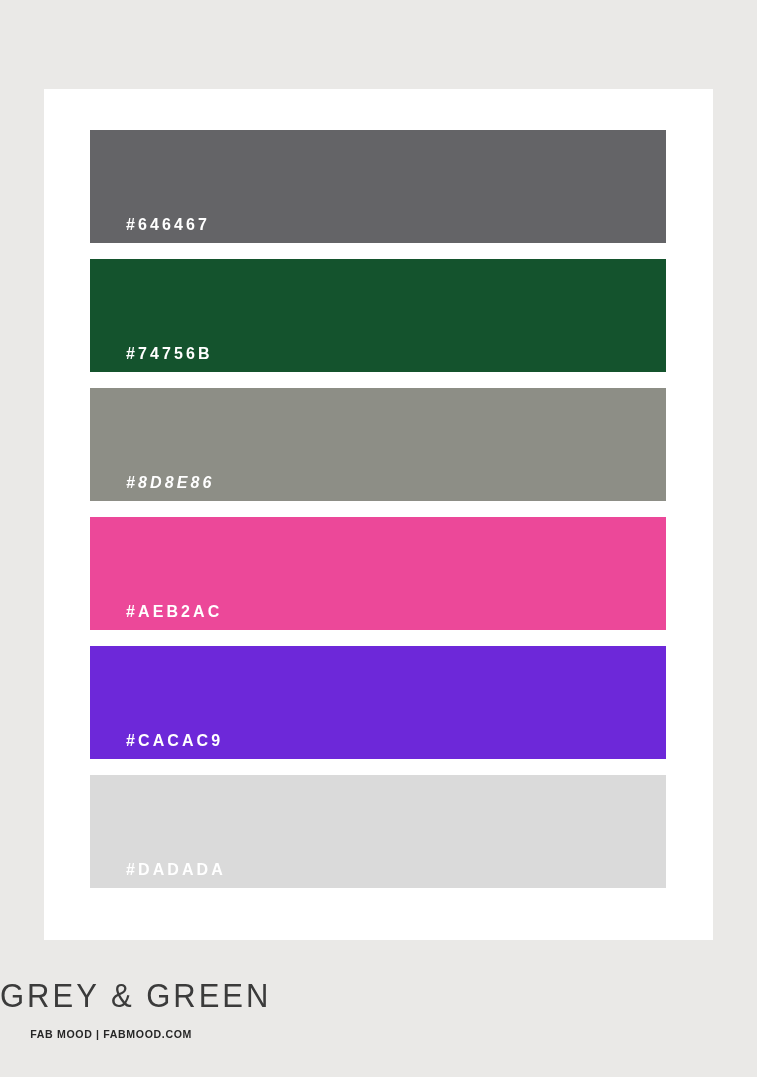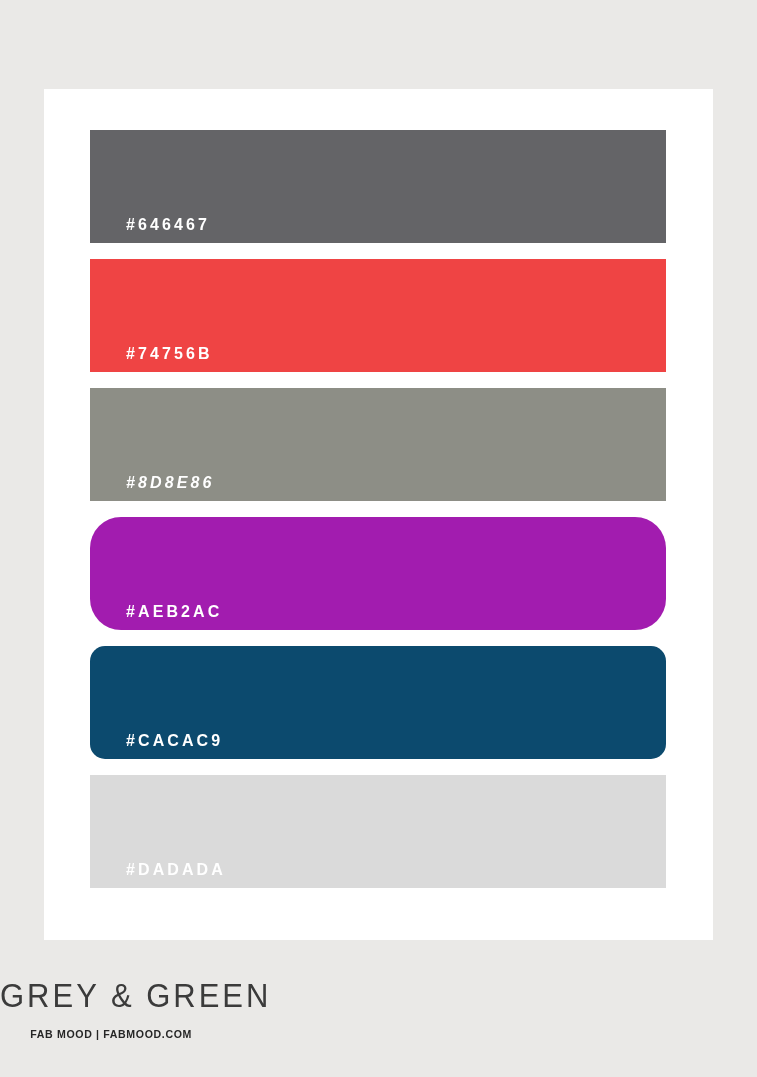--- a/index.html
+++ b/index.html
@@ -110,33 +110,33 @@
 
 <div id="poster" style="background: rgb(234, 233, 231);">
 
   <div id="palette-card" style="background: rgb(255, 255, 255);">
     <div id="swatch-list">
 
       <div class="swatch" style="background: rgb(100, 100, 103);">
         <span class="swatch-label" style="color: rgb(255, 255, 255);">#646467</span>
       </div>
 
-      <div class="swatch" style="background: #ef4444;">
+      <div class="swatch" style="background: #14532d;">
         <span class="swatch-label" style="color: rgb(255, 255, 255);">#74756B</span>
       </div>
 
       <div class="swatch" style="background: rgb(141, 142, 134); font-style: italic;">
         <span class="swatch-label" style="color: rgb(255, 255, 255);">#8D8E86</span>
       </div>
 
-      <div class="swatch" style="background: #a21caf; border-radius: 31px;">
+      <div class="swatch" style="background: #ec4899;">
         <span class="swatch-label" style="color: rgb(255, 255, 255);">#AEB2AC</span>
       </div>
 
-      <div class="swatch" style="background: #0c4a6e; border-radius: 15px;">
+      <div class="swatch" style="background: #6d28d9;">
         <span class="swatch-label" style="color: rgb(255, 255, 255);">#CACAC9</span>
       </div>
 
       <div class="swatch" style="background: rgb(218, 218, 218);">
         <span class="swatch-label" style="color: rgb(255, 255, 255);">#DADADA</span>
       </div>
 
     </div>
   </div>
 

